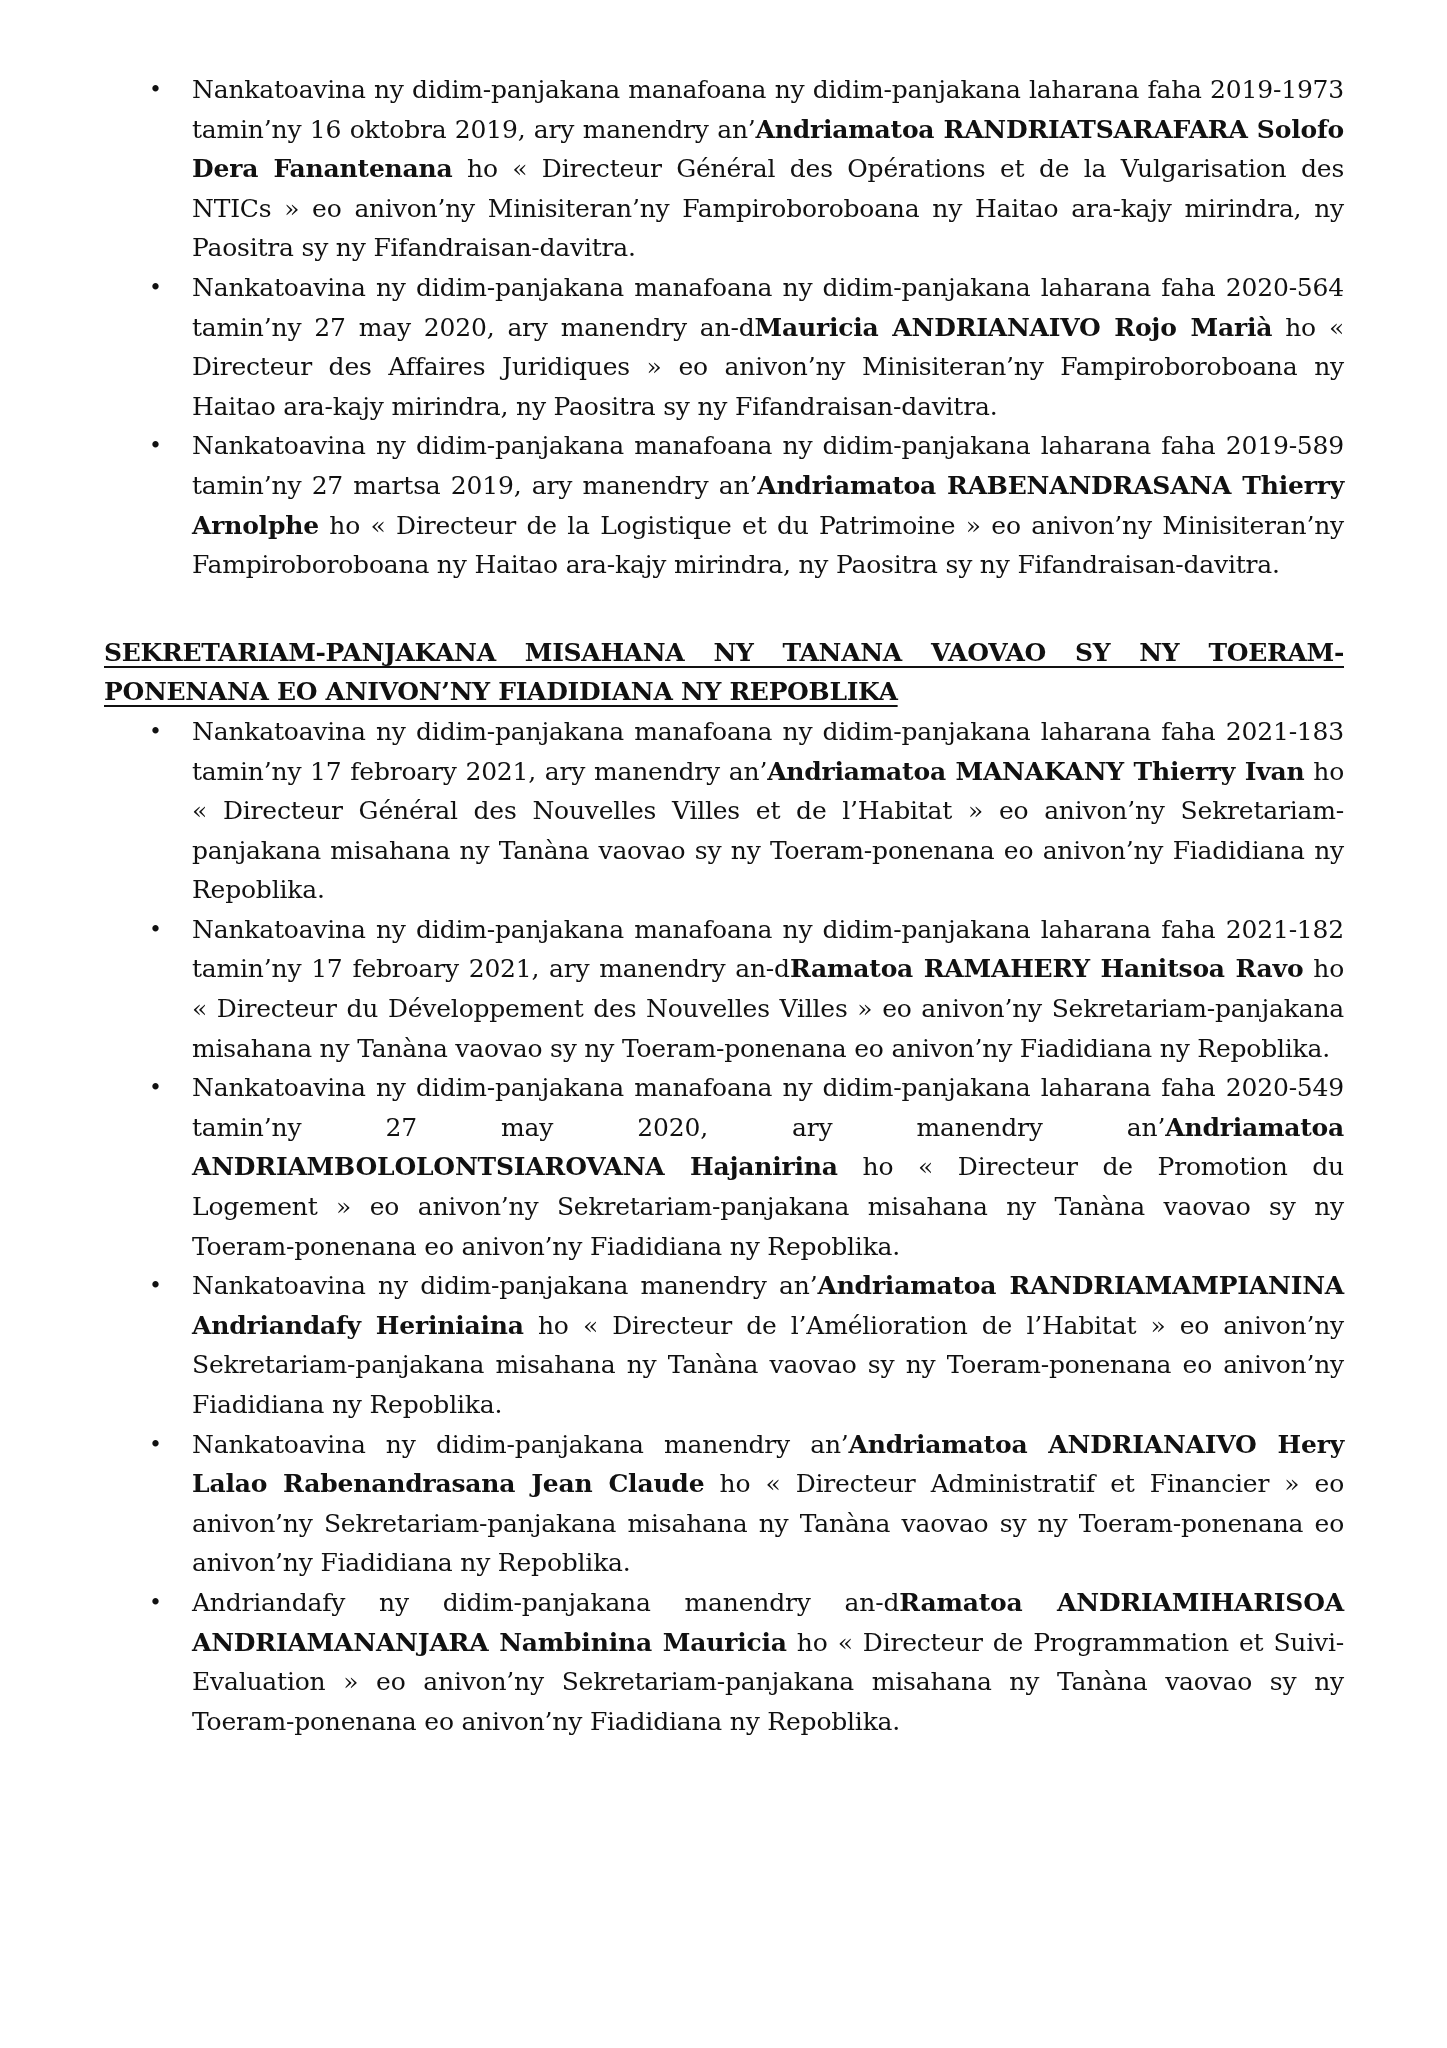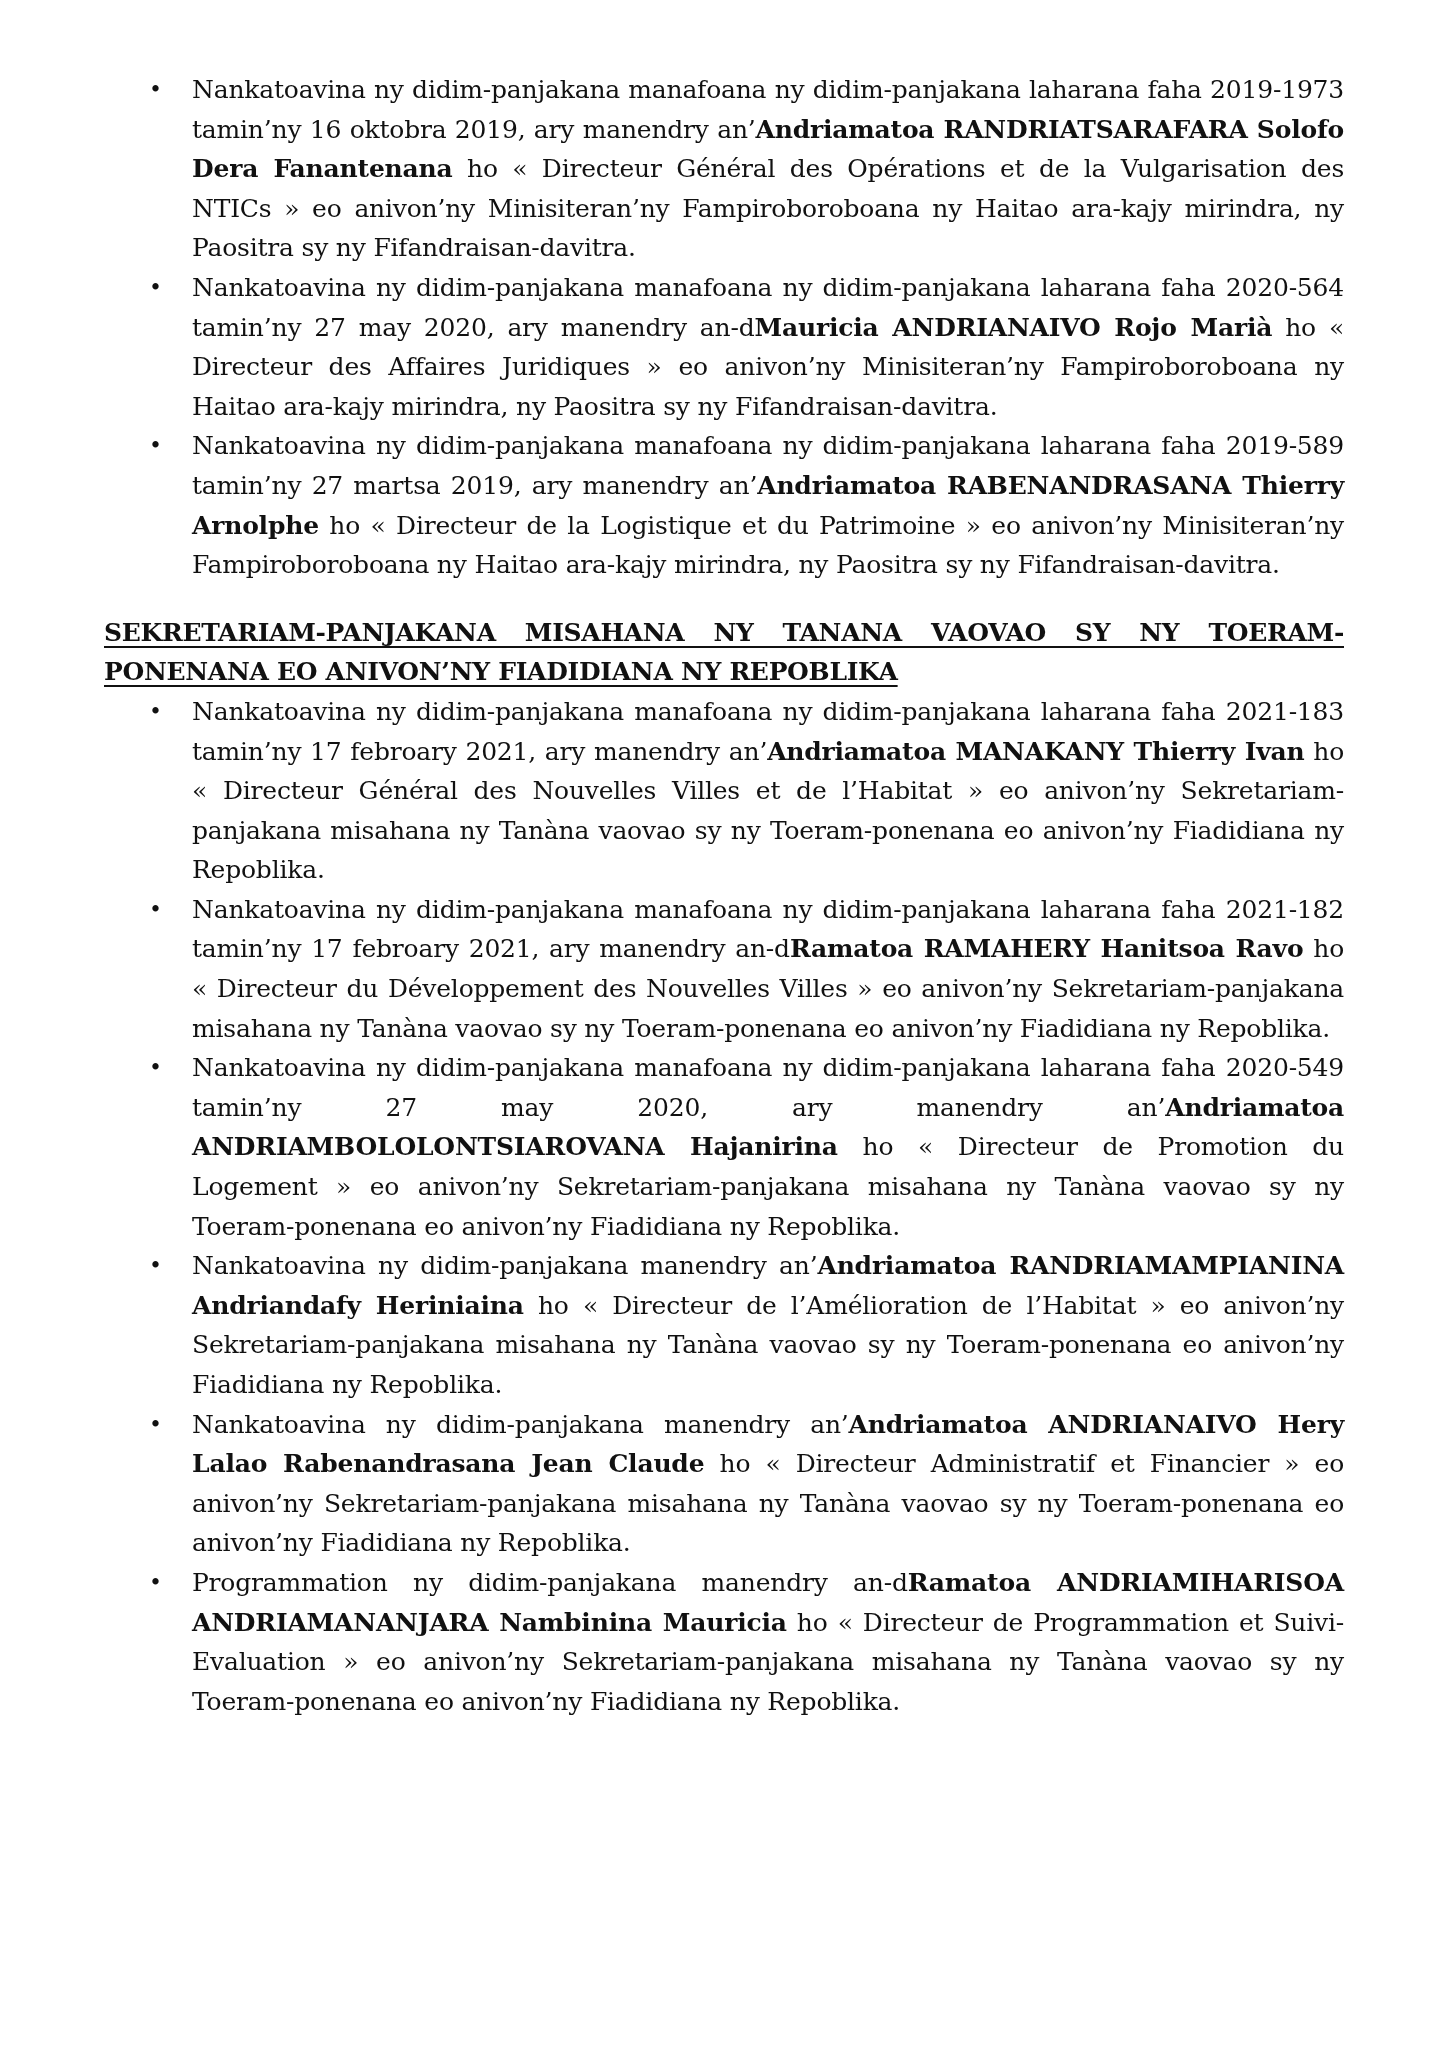--- a/index.html
+++ b/index.html
@@ -26,21 +26,21 @@
     text-align: justify;
   }
   .bullet {
     position: absolute;
     left: 45px;
     top: 0;
     font-size: 22px;
   }
   .name { font-weight: bold; }
   .heading {
-    margin-top: 28px;
+    margin-top: 48px;
     font-weight: bold;
     text-decoration: underline;
     text-decoration-thickness: 2px;
     text-underline-offset: 5px;
     text-align: justify;
     font-size: 25px;
     letter-spacing: -0.3px;
   }
 </style>
 </head>
@@ -81,17 +81,17 @@
     <li>
       <span class="bullet">•</span>
       <span>Nankatoavina ny didim-panjakana manendry an’</span><span class="name">Andriamatoa RANDRIAMAMPIANINA Andriandafy Heriniaina</span><span> ho « Directeur de l’Amélioration de l’Habitat » eo anivon’ny Sekretariam-panjakana misahana ny Tanàna vaovao sy ny Toeram-ponenana eo anivon’ny Fiadidiana ny Repoblika.</span>
     </li>
     <li>
       <span class="bullet">•</span>
       <span>Nankatoavina ny didim-panjakana manendry an’</span><span class="name">Andriamatoa ANDRIANAIVO Hery Lalao Rabenandrasana Jean Claude</span><span> ho « Directeur Administratif et Financier » eo anivon’ny Sekretariam-panjakana misahana ny Tanàna vaovao sy ny Toeram-ponenana eo anivon’ny Fiadidiana ny Repoblika.</span>
     </li>
     <li>
       <span class="bullet">•</span>
-      <span>Programmation ny didim-panjakana manendry an-d</span><span class="name">Ramatoa ANDRIAMIHARISOA ANDRIAMANANJARA Nambinina Mauricia</span><span> ho « Directeur de Programmation et Suivi-Evaluation » eo anivon’ny Sekretariam-panjakana misahana ny Tanàna vaovao sy ny Toeram-ponenana eo anivon’ny Fiadidiana ny Repoblika.</span>
+      <span>Andriandafy ny didim-panjakana manendry an-d</span><span class="name">Ramatoa ANDRIAMIHARISOA ANDRIAMANANJARA Nambinina Mauricia</span><span> ho « Directeur de Programmation et Suivi-Evaluation » eo anivon’ny Sekretariam-panjakana misahana ny Tanàna vaovao sy ny Toeram-ponenana eo anivon’ny Fiadidiana ny Repoblika.</span>
     </li>
   </ul>
 
 </div>
 
 </body></html>

